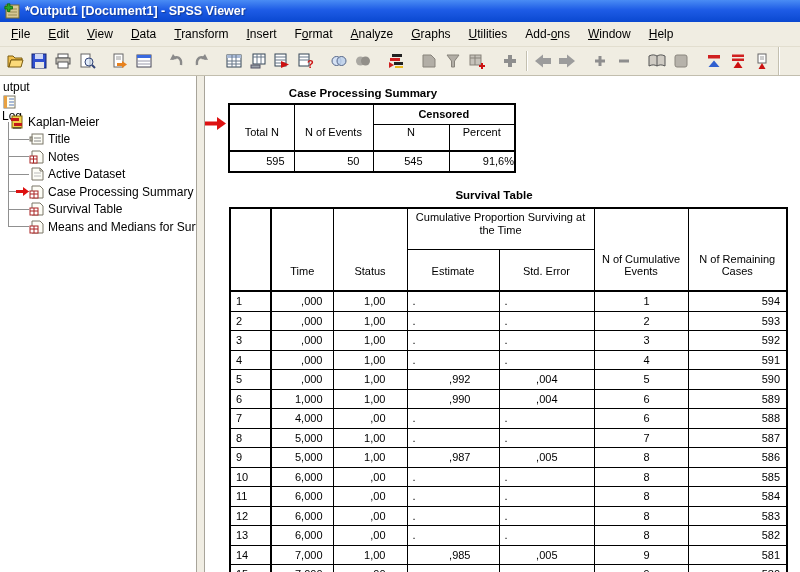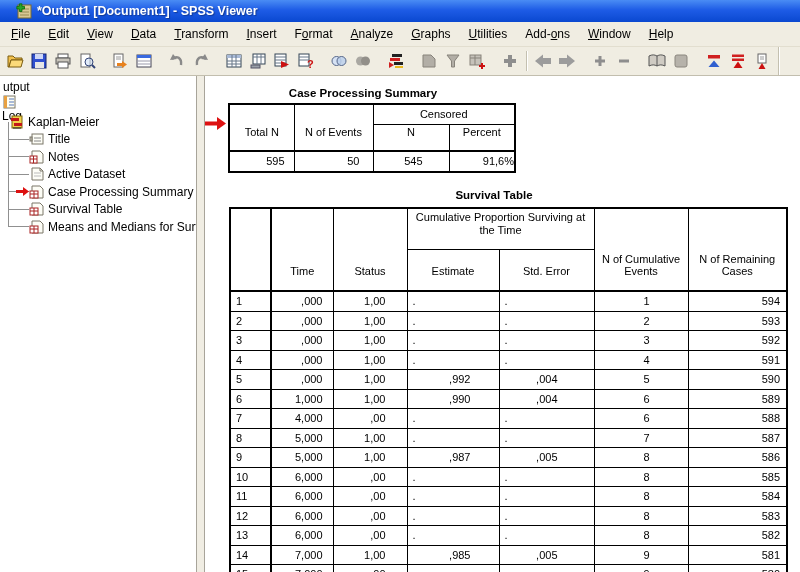--- a/index.html
+++ b/index.html
@@ -1,20 +1,20 @@
 <!DOCTYPE html>
 <html><head>
 <meta charset="utf-8">
 <style>
   html,body{margin:0;padding:0;background:#d8d4c8;}
   .window{width:800px;height:572px;position:relative;overflow:hidden;background:#fff;
     font-family:"Liberation Sans",sans-serif;-webkit-font-smoothing:antialiased;}
   
   .titlebar{height:22px;background:linear-gradient(#4a8cf4,#1e5ce6 45%,#0a48d0);
-    display:flex;align-items:center;padding-left:16px;}
+    display:flex;align-items:center;padding-left:4px;}
   .titlebar .title{color:#fff;font-weight:bold;font-size:12.5px;margin-left:5px;
     text-shadow:1px 1px 1px #123a96;white-space:nowrap;}
   
   .menubar{height:24px;background:#f0ede2;border-bottom:1px solid #e2decf;
     display:flex;align-items:center;font-size:12px;color:#000;padding-left:2px;}
   .menu-item{padding:3px 9px;cursor:default;}
   .menu-item u{text-decoration:underline;}
   
   .toolbar{height:28px;background:#f0ede2;border-bottom:1px solid #c2beae;
     display:flex;align-items:center;padding-left:3px;}
@@ -36,21 +36,21 @@
   .anchor{position:absolute;}
   
   table.spss{border-collapse:collapse;table-layout:fixed;position:absolute;background:#fff;
     border:2px solid #000;}
   table.spss th,table.spss td{border:1px solid #000;font-size:11px;font-weight:normal;
     color:#000;padding:1px 2px;line-height:1.18;overflow:hidden;}
   table.spss th{text-align:center;vertical-align:bottom;padding-bottom:12px;}
   
   .cps{left:23px;top:27px;width:286px;}
   .cps thead th{border-bottom-width:2px;}
-  .cps th.censored{border-bottom-width:1px;vertical-align:middle;padding-bottom:1px;}
+  .cps th.censored{border-bottom-width:1px;vertical-align:middle;padding-bottom:1px;font-weight:bold;}
   .cps td{text-align:right;height:17px;padding:0 2px;}
   .cps .r1{height:20px;} .cps .r2{height:16px;}
   .cps td.v0{padding-right:9px;} .cps td.v1{padding-right:13px;padding-left:20px;}
   .cps td.v2{padding-right:26px;} .cps td.v3{padding-right:0;}
   
   .surv{left:24px;top:131px;width:557px;}
   .surv thead th{border-bottom-width:2px;}
   .surv thead th.group{border-bottom-width:1px;vertical-align:top;padding-top:2px;}
   .surv thead .r1{height:33px;} .surv thead .r2{height:42px;}
   .surv th.rowhead,.surv td.c-rownum{border-right-width:2px;}

